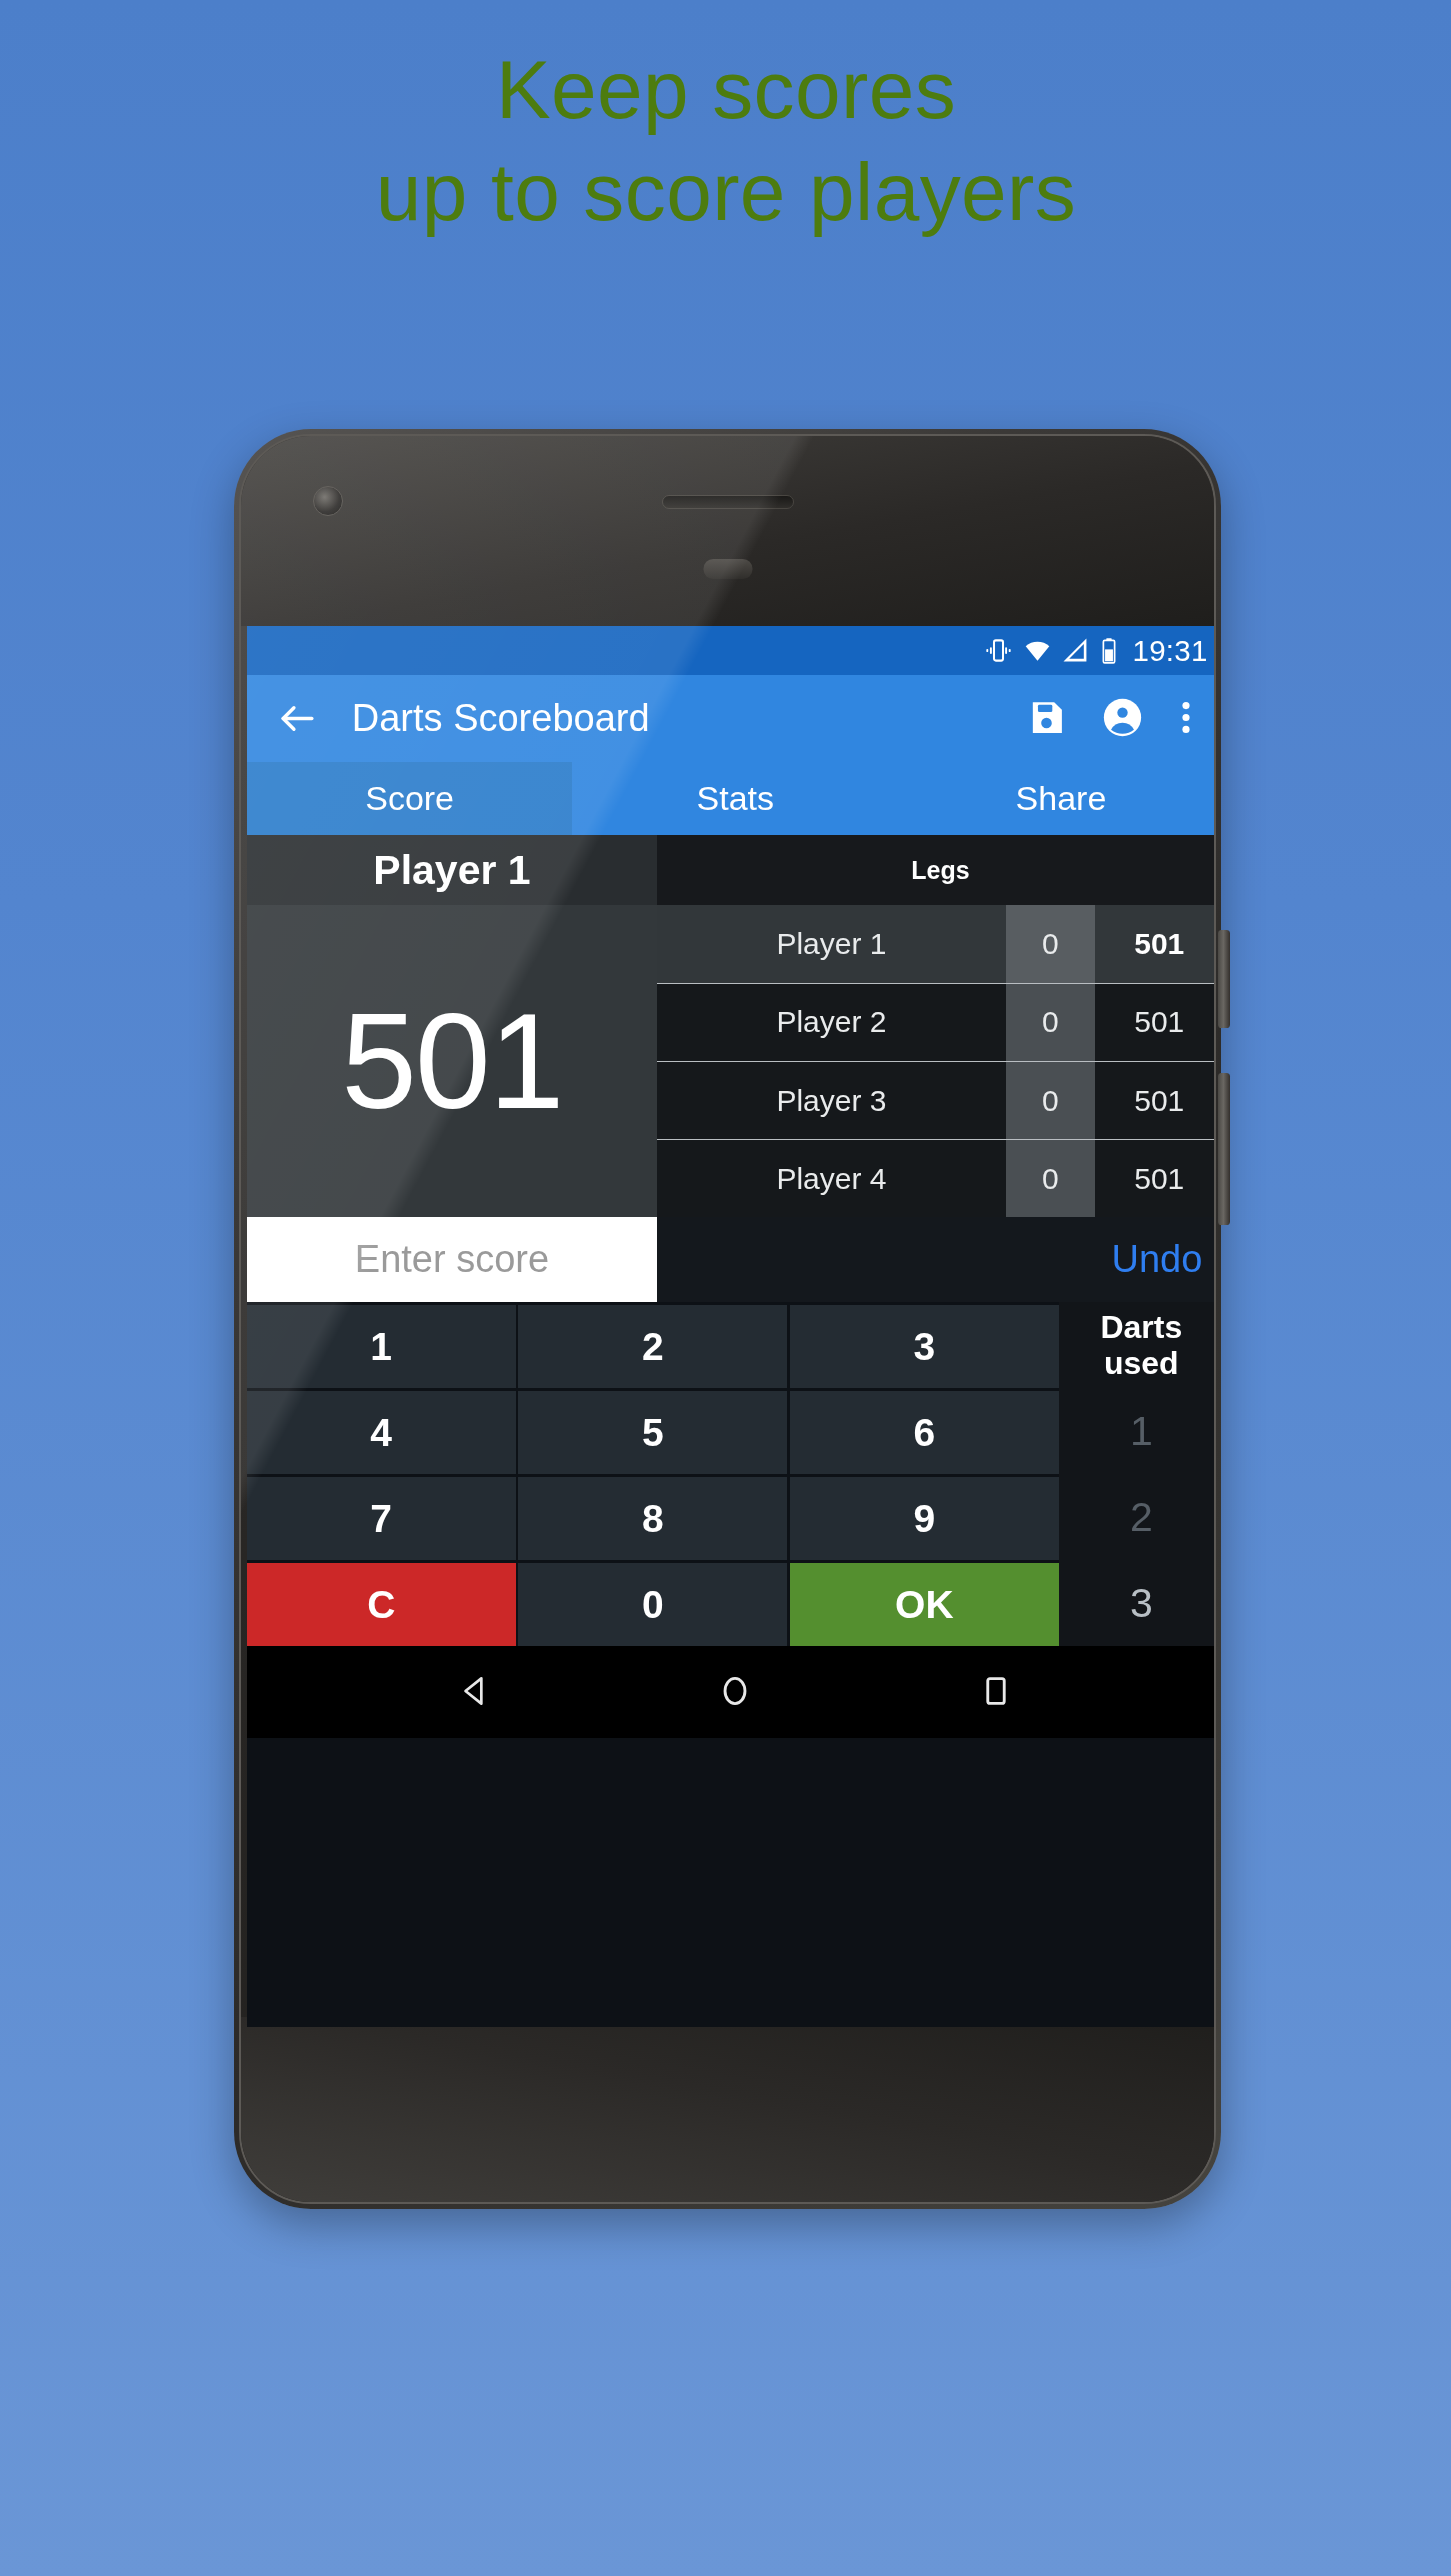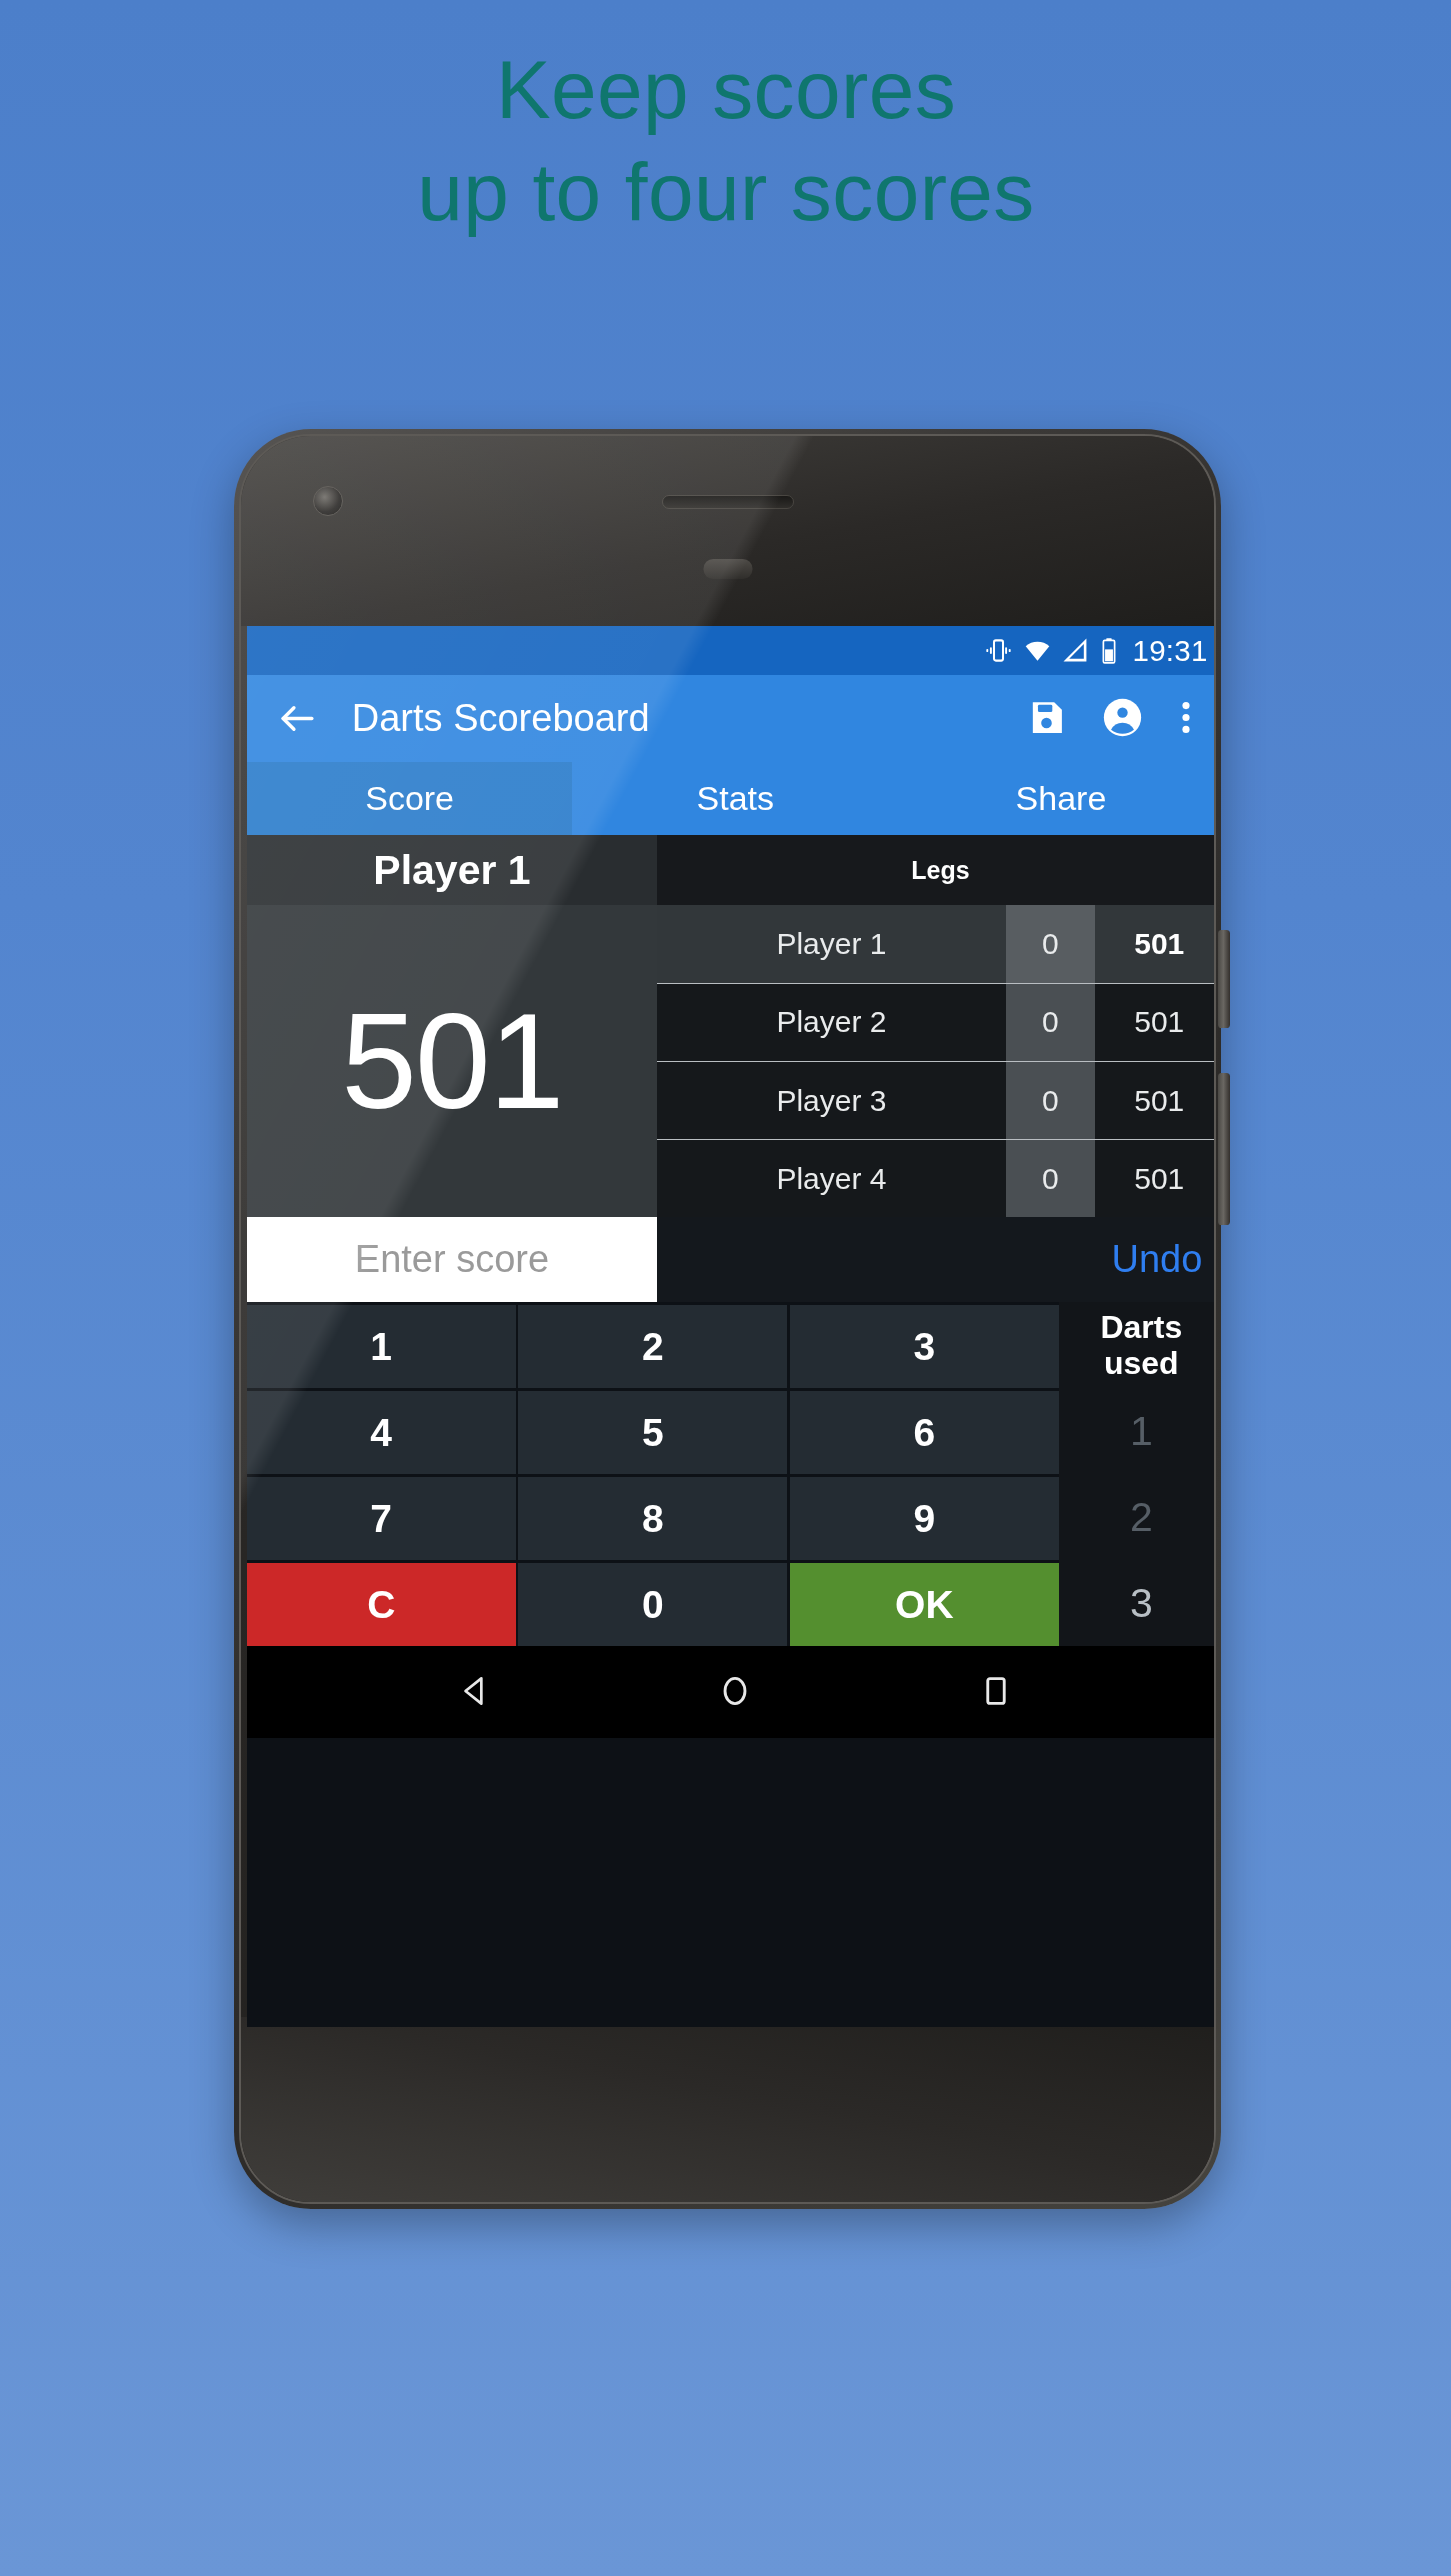--- a/index.html
+++ b/index.html
@@ -11,21 +11,21 @@
   body {
     background: linear-gradient(180deg, #4c7fca 0%, #5385cf 35%, #6a96d6 100%);
     position: relative;
   }
 
   
   .headline {
     position: absolute;
     top: 49px; left: 0; width: 100%;
     text-align: center;
-    color: #0f766e;
+    color: #4d7c0f;
     font-size: 82px;
     line-height: 1.0;
     font-weight: 400;
     letter-spacing: 0.4px;
   }
   .headline .l2 { display: block; margin-top: 19.7px; }
 
   
   .phone {
     position: absolute;
@@ -226,21 +226,21 @@
   .gloss {
     position: absolute; inset: 0; pointer-events: none;
     background: linear-gradient(118deg, rgba(255,255,255,0.11) 0%, rgba(255,255,255,0.085) 29%, rgba(255,255,255,0.0) 30%, rgba(255,255,255,0) 100%);
   }
 </style>
 </head>
 <body>
 
 <div class="headline">
   <span>Keep scores</span>
-  <span class="l2">up to four scores</span>
+  <span class="l2">up to score players</span>
 </div>
 
 <div class="phone">
   <div class="phone-inner">
     <div class="phone-bezel-top"></div>
     <div class="cam"></div>
     <div class="earpiece"></div>
     <div class="sensor"></div>
     <div class="phone-bezel-bottom"></div>
 

